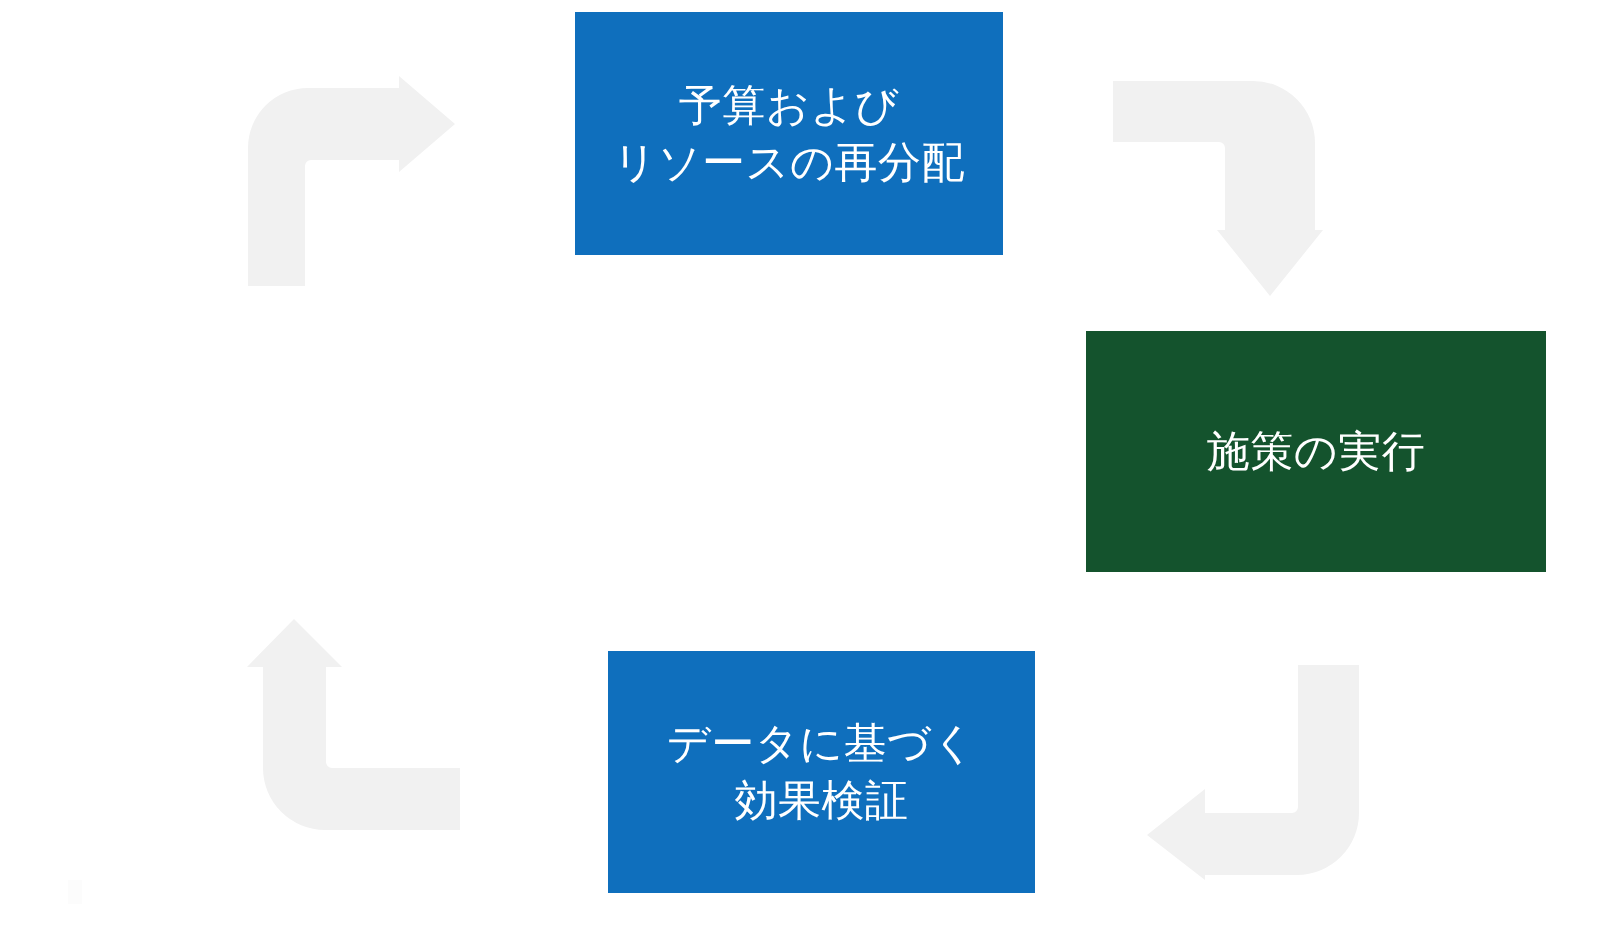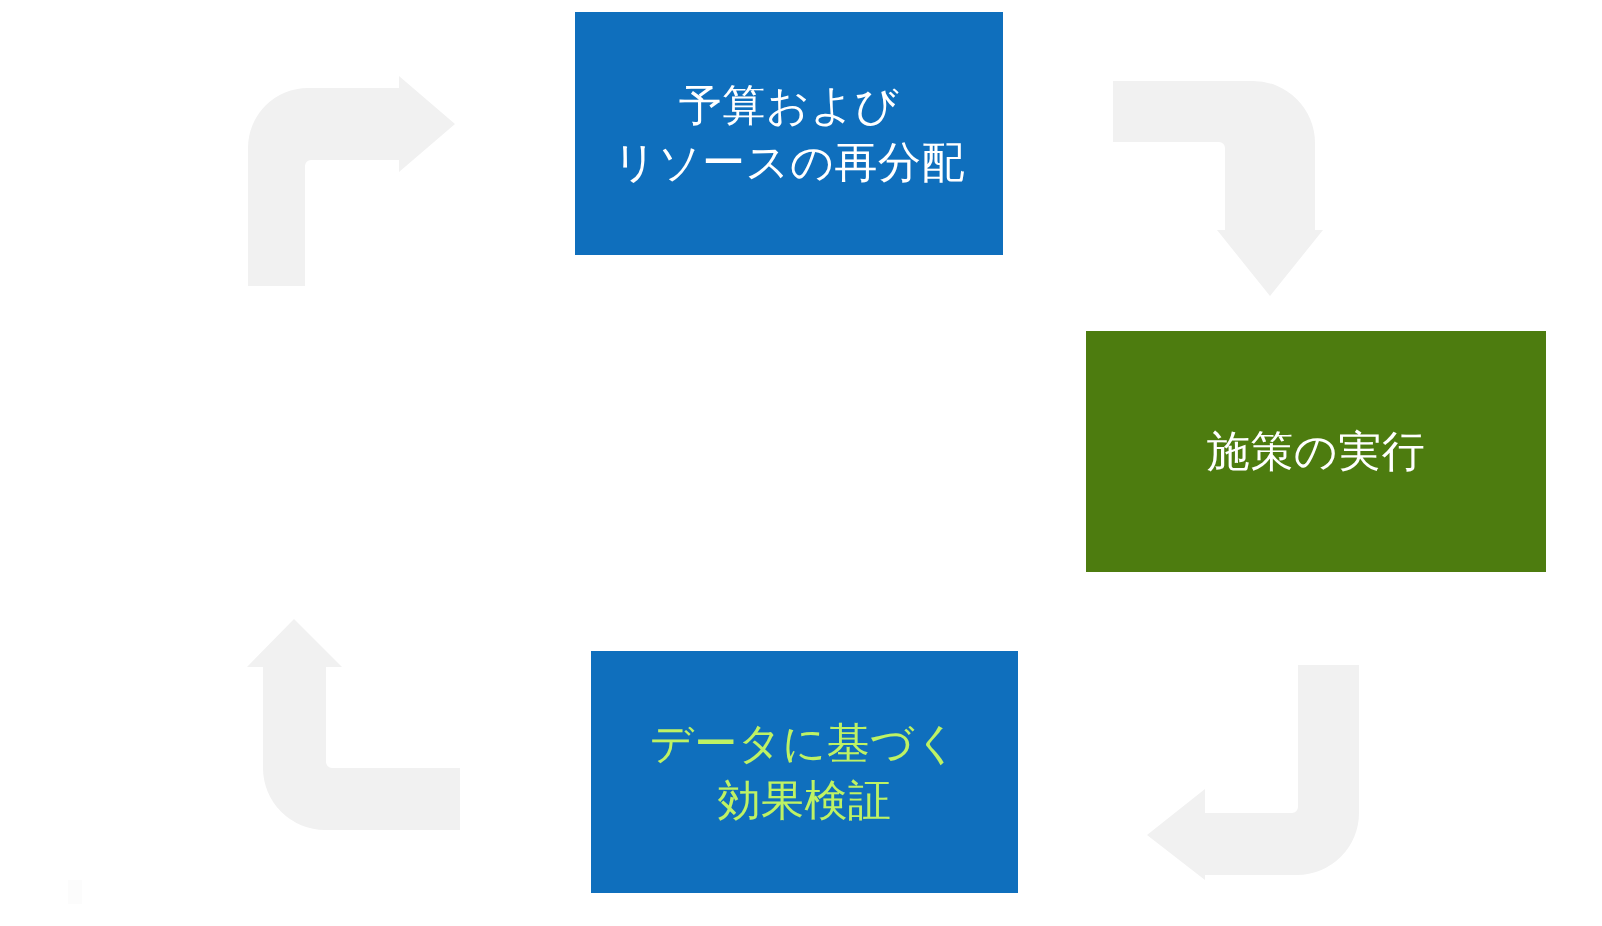--- a/index.html
+++ b/index.html
@@ -64,25 +64,25 @@
 </head>
 <body>
 
 <div id="canvas" style="background: rgb(255, 255, 255); padding-left: 45px;">
 
   <div class="node node-top" style="background: rgb(15, 111, 189); color: rgb(255, 255, 255);">
     <span>予算および
 リソースの再分配</span>
   </div>
 
-  <div class="node node-right" style="background: #4d7c0f; color: rgb(255, 255, 255);">
+  <div class="node node-right" style="background: #14532d; color: rgb(255, 255, 255);">
     <span>施策の実行</span>
   </div>
 
-  <div class="node node-bottom" style="background: rgb(15, 111, 189); color: #bef264;">
+  <div class="node node-bottom" style="background: rgb(15, 111, 189); color: #ffffff; margin-left: 17px;">
     <span>データに基づく
 効果検証</span>
   </div>
 
 
   <div class="arrow arrow-tl">
     <svg viewBox="0 0 225 210" width="225" height="210" aria-hidden="true">
       <path fill="#f1f1f1" d="M 5,210
                L 5,72
                A 60,60 0 0 1 65,12

